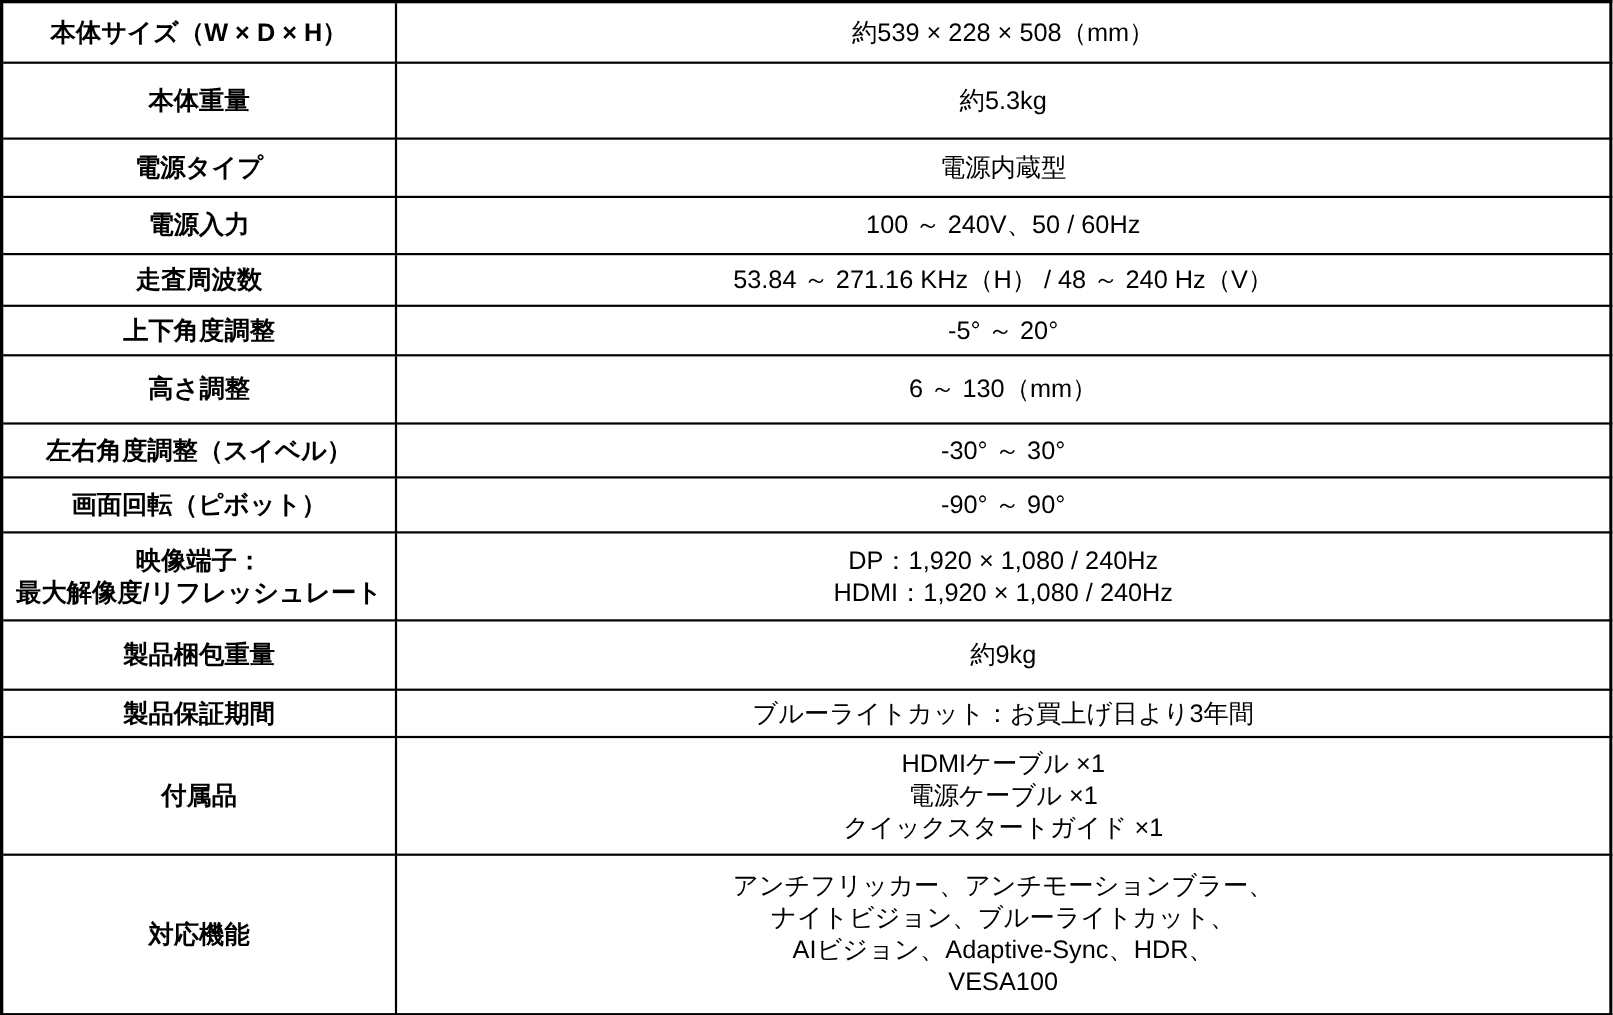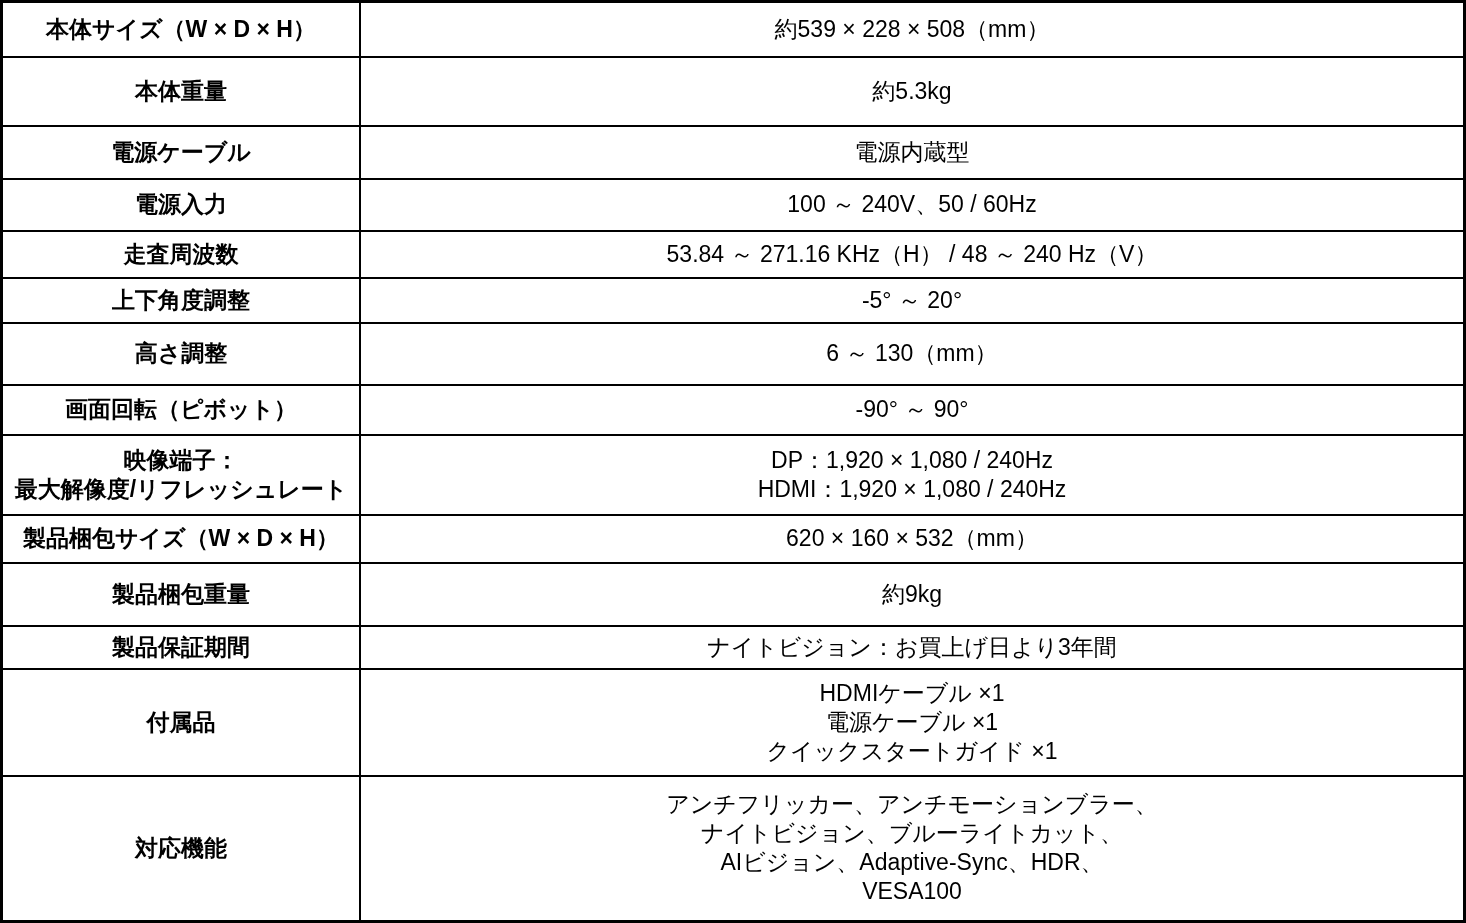--- a/index.html
+++ b/index.html
@@ -42,60 +42,60 @@
   <tbody>
     <tr style="height:55px">
       <th>本体サイズ（W × D × H）</th>
       <td>約539 × 228 × 508（mm）</td>
     </tr>
     <tr style="height:69px">
       <th>本体重量</th>
       <td>約5.3kg</td>
     </tr>
     <tr style="height:53px">
-      <th>電源ケーブル</th>
+      <th>電源タイプ</th>
       <td>電源内蔵型</td>
     </tr>
     <tr style="height:52px">
       <th>電源入力</th>
       <td>100 ～ 240V、50 / 60Hz</td>
     </tr>
     <tr style="height:47px">
       <th>走査周波数</th>
       <td>53.84 ～ 271.16 KHz（H） / 48 ～ 240 Hz（V）</td>
     </tr>
     <tr style="height:45px">
       <th>上下角度調整</th>
       <td>-5° ～ 20°</td>
     </tr>
     <tr style="height:62px">
       <th>高さ調整</th>
       <td>6 ～ 130（mm）</td>
     </tr>
+    <tr style="height:49px">
+      <th>左右角度調整（スイベル）</th>
+      <td>-30° ～ 30°</td>
+    </tr>
     <tr style="height:50px">
       <th>画面回転（ピボット）</th>
       <td>-90° ～ 90°</td>
     </tr>
     <tr style="height:80px">
       <th>映像端子：
 最大解像度/リフレッシュレート</th>
       <td>DP：1,920 × 1,080 / 240Hz
 HDMI：1,920 × 1,080 / 240Hz</td>
     </tr>
-    <tr style="height:48px">
-      <th>製品梱包サイズ（W × D × H）</th>
-      <td>620 × 160 × 532（mm）</td>
-    </tr>
     <tr style="height:63px">
       <th>製品梱包重量</th>
       <td>約9kg</td>
     </tr>
     <tr style="height:43px">
       <th>製品保証期間</th>
-      <td>ナイトビジョン：お買上げ日より3年間</td>
+      <td>ブルーライトカット：お買上げ日より3年間</td>
     </tr>
     <tr style="height:107px">
       <th>付属品</th>
       <td>HDMIケーブル ×1
 電源ケーブル ×1
 クイックスタートガイド ×1</td>
     </tr>
     <tr style="height:146px">
       <th>対応機能</th>
       <td>アンチフリッカー、アンチモーションブラー、

